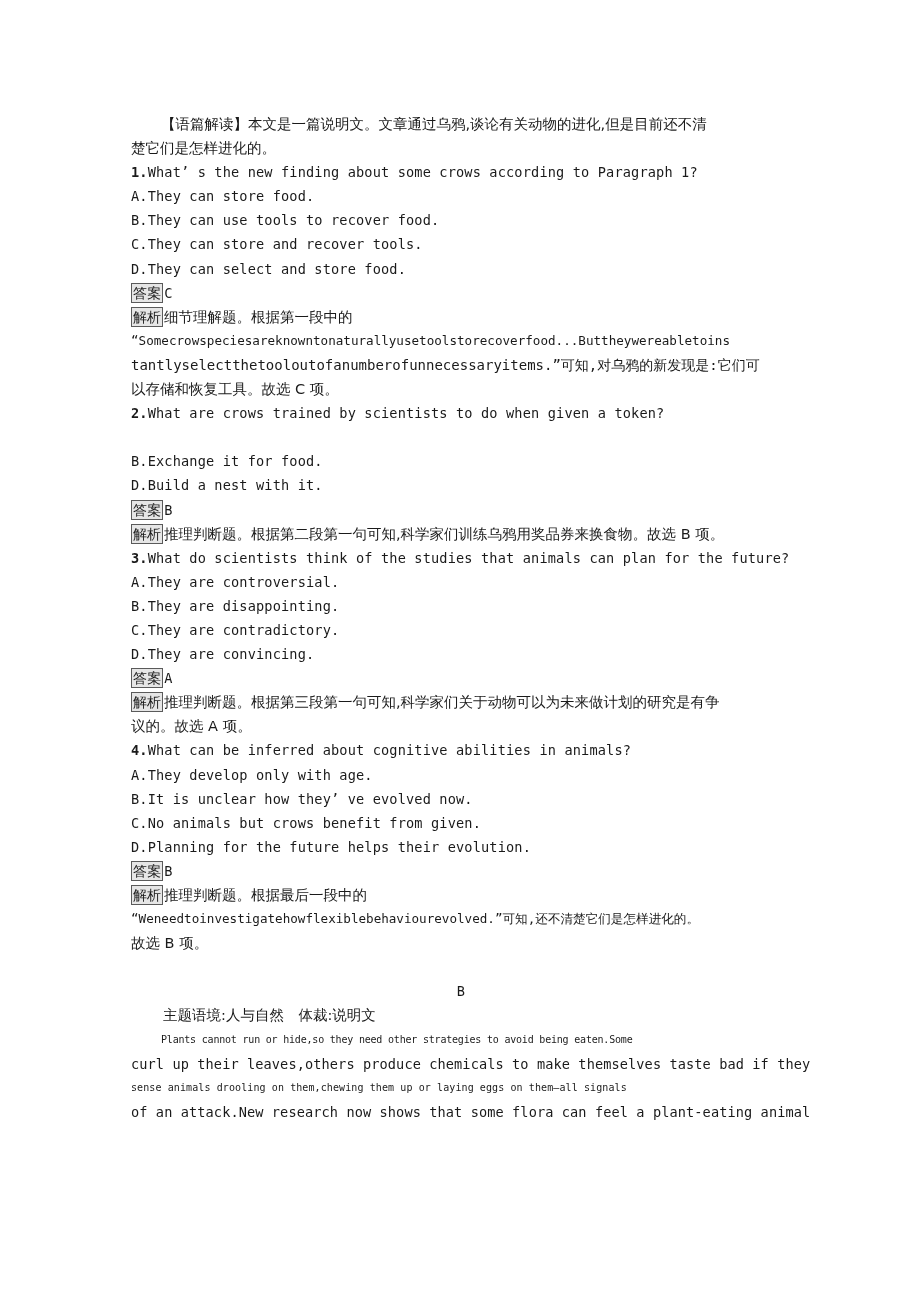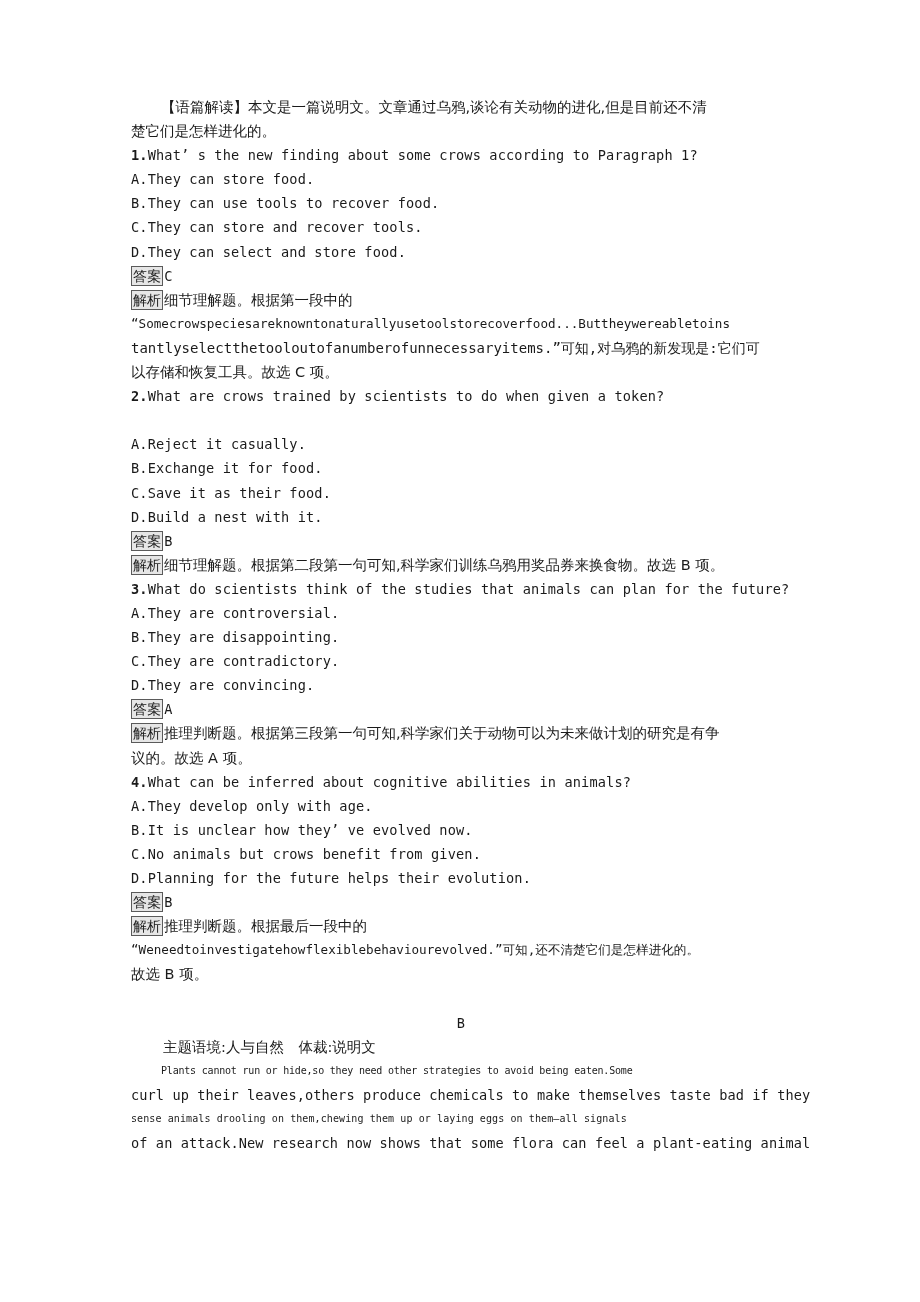--- a/index.html
+++ b/index.html
@@ -1,21 +1,21 @@
 <!DOCTYPE html>
 <html><head>
 <meta charset="utf-8">
 <style>
   html, body { margin: 0; padding: 0; background: #ffffff; }
   body {
     width: 920px; height: 1302px; position: relative; overflow: hidden;
     font-family: "DejaVu Serif", "Liberation Serif", serif;
     color: #1a1a1a;
   }
-  .page { position: absolute; left: 131px; top: 95px; width: 660px; }
+  .page { position: absolute; left: 131px; top: 112px; width: 660px; }
   .line {
     font-size: 14.5px; line-height: 24.1px; height: 24.1px;
     white-space: nowrap; overflow: visible;
   }
   .mono { font-family: "DejaVu Sans Mono", "Liberation Mono", monospace; font-size: 13.6px; letter-spacing: 0.15px; }
   .cn { font-family: "DejaVu Sans", "Liberation Sans", sans-serif; font-size: 14.5px; }
   .indent { padding-left: 30px; }
   .qnum { font-weight: bold; }
   .tag {
     display: inline-block; background: #e6e6e6; border: 1px solid #5a5a5a;
@@ -40,26 +40,24 @@
   <div class="line mono">C.They can store and recover tools.</div>
   <div class="line mono">D.They can select and store food.</div>
   <div class="line mono"><span class="tag">答案</span><span>C</span></div>
   <div class="line cn"><span class="tag">解析</span><span>细节理解题。根据第一段中的</span></div>
   <div class="line mono" style="font-size:12.6px;letter-spacing:0">“Somecrowspeciesareknowntonaturallyusetoolstorecoverfood...Buttheywereabletoins</div>
   <div class="line mono" style="font-size:14px;letter-spacing:0">tantlyselectthetooloutofanumberofunnecessaryitems.”可知,对乌鸦的新发现是:它们可</div>
   <div class="line cn">以存储和恢复工具。故选 C 项。</div>
 
   <div class="line mono"><span class="qnum">2.</span><span>What are crows trained by scientists to do when given a token?</span></div>
   <div class="blank"></div>
-  <div class="line mono">A.Reject it casually.</div>
   <div class="line mono">B.Exchange it for food.</div>
-  <div class="line mono">C.Save it as their food.</div>
   <div class="line mono">D.Build a nest with it.</div>
   <div class="line mono"><span class="tag">答案</span><span>B</span></div>
-  <div class="line cn"><span class="tag">解析</span><span>细节理解题。根据第二段第一句可知,科学家们训练乌鸦用奖品券来换食物。故选 B 项。</span></div>
+  <div class="line cn"><span class="tag">解析</span><span>推理判断题。根据第二段第一句可知,科学家们训练乌鸦用奖品券来换食物。故选 B 项。</span></div>
 
   <div class="line mono"><span class="qnum">3.</span><span>What do scientists think of the studies that animals can plan for the future?</span></div>
   <div class="line mono">A.They are controversial.</div>
   <div class="line mono">B.They are disappointing.</div>
   <div class="line mono">C.They are contradictory.</div>
   <div class="line mono">D.They are convincing.</div>
   <div class="line mono"><span class="tag">答案</span><span>A</span></div>
   <div class="line cn"><span class="tag">解析</span><span>推理判断题。根据第三段第一句可知,科学家们关于动物可以为未来做计划的研究是有争</span></div>
   <div class="line cn">议的。故选 A 项。</div>
 

